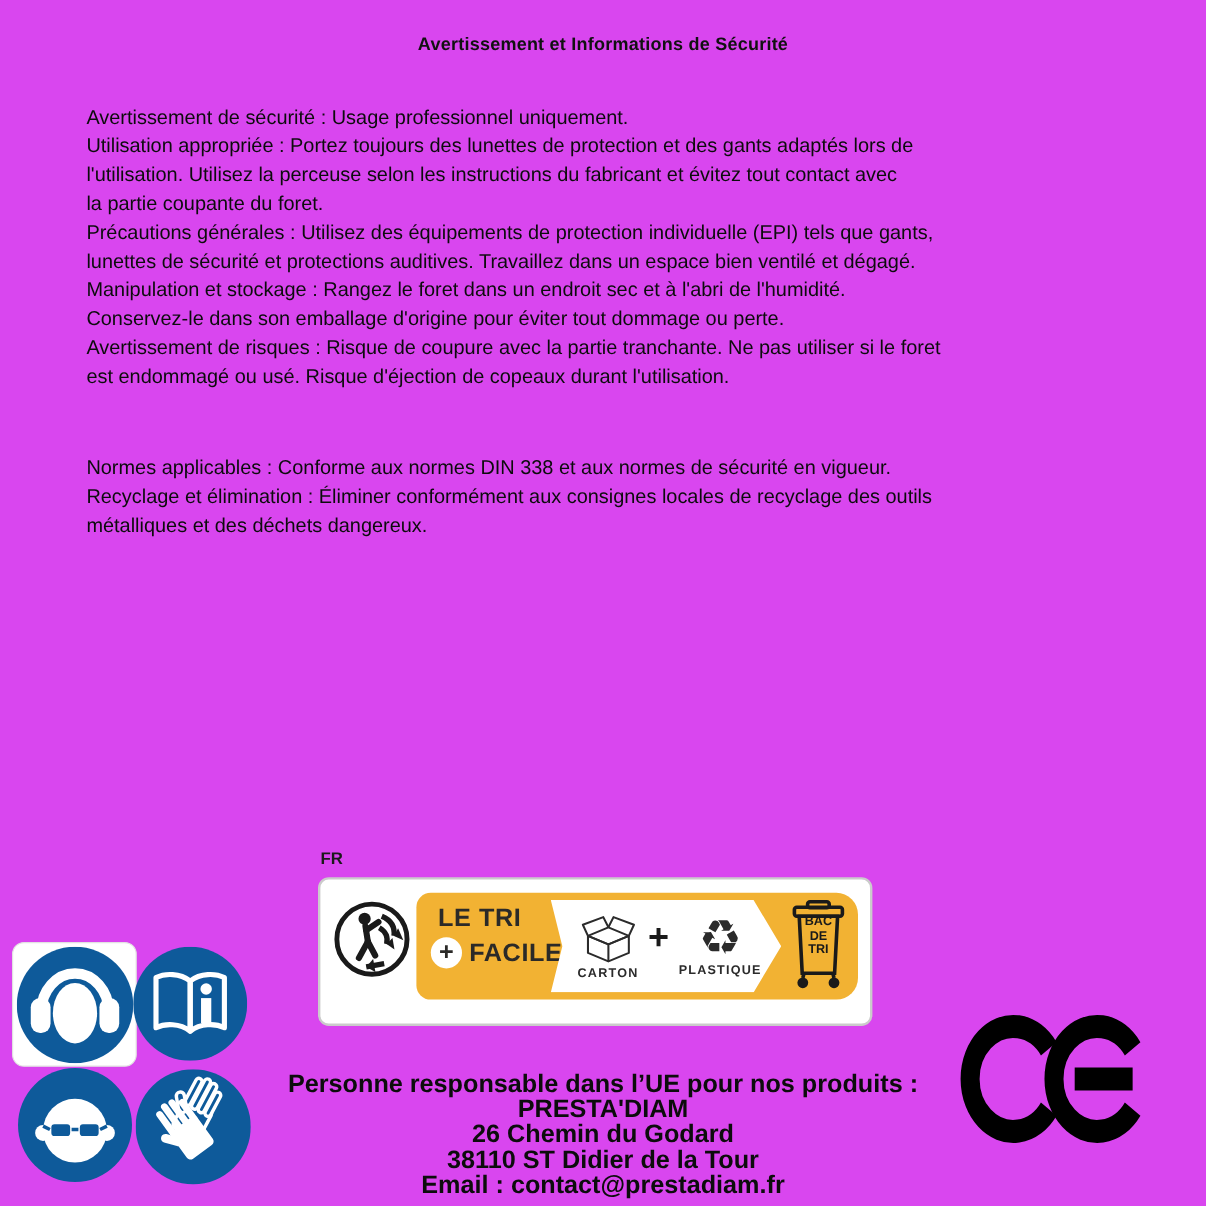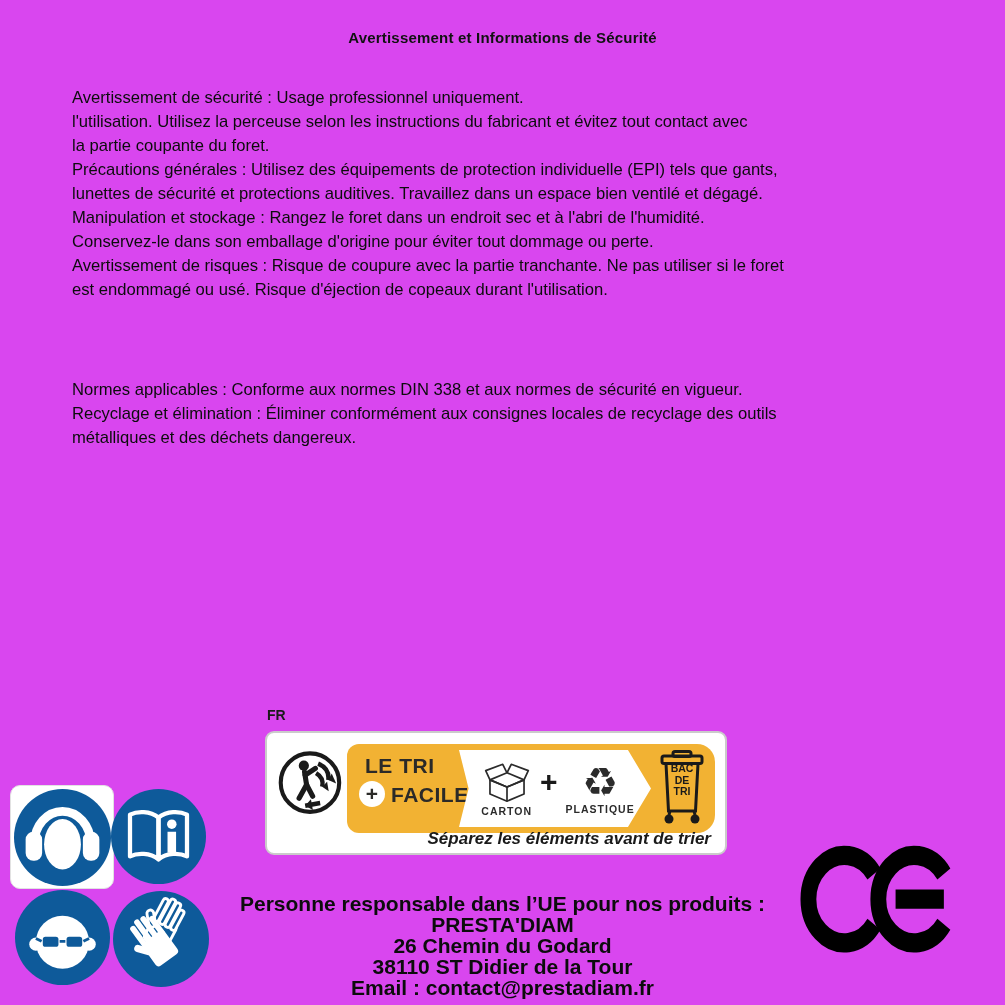--- a/index.html
+++ b/index.html
@@ -41,20 +41,21 @@
 </style>
 </head>
 <body>
 
 <div id="canvas">
 
   <div class="abs doc-title">Avertissement et Informations de Sécurité</div>
 
   <div class="abs para" style="top:86px;">
     <div class="ln">Avertissement de sécurité : Usage professionnel uniquement.</div>
+    <div class="ln">Utilisation appropriée : Portez toujours des lunettes de protection et des gants adaptés lors de</div>
     <div class="ln">l'utilisation. Utilisez la perceuse selon les instructions du fabricant et évitez tout contact avec</div>
     <div class="ln">la partie coupante du foret.</div>
     <div class="ln">Précautions générales : Utilisez des équipements de protection individuelle (EPI) tels que gants,</div>
     <div class="ln">lunettes de sécurité et protections auditives. Travaillez dans un espace bien ventilé et dégagé.</div>
     <div class="ln">Manipulation et stockage : Rangez le foret dans un endroit sec et à l'abri de l'humidité.</div>
     <div class="ln">Conservez-le dans son emballage d'origine pour éviter tout dommage ou perte.</div>
     <div class="ln">Avertissement de risques : Risque de coupure avec la partie tranchante. Ne pas utiliser si le foret</div>
     <div class="ln">est endommagé ou usé. Risque d'éjection de copeaux durant l'utilisation.</div>
   </div>
 
@@ -129,21 +130,20 @@
           <circle cx="38" cy="71" r="4.5" fill="#1a1a1a"></circle>
         </svg>
         <div class="bin-text">
           <div>BAC</div>
           <div>DE</div>
           <div>TRI</div>
         </div>
       </div>
     </div>
 
-    <div class="tagline">Séparez les éléments avant de trier</div>
   </div>
 
   <div class="abs sticker"></div>
 
   <div class="abs icon-abs" style="left:14px;top:789px;">
     <svg width="97" height="97" viewBox="0 0 100 100">
       <circle cx="50" cy="50" r="50" fill="#0E5A9A"></circle>
       <ellipse cx="50" cy="57" rx="19" ry="26" fill="#fff"></ellipse>
       <path d="M21 56 A29 33 0 0 1 79 56" fill="none" stroke="#fff" stroke-width="9"></path>
       <rect x="12" y="44" width="17" height="30" rx="8" fill="#fff"></rect>

